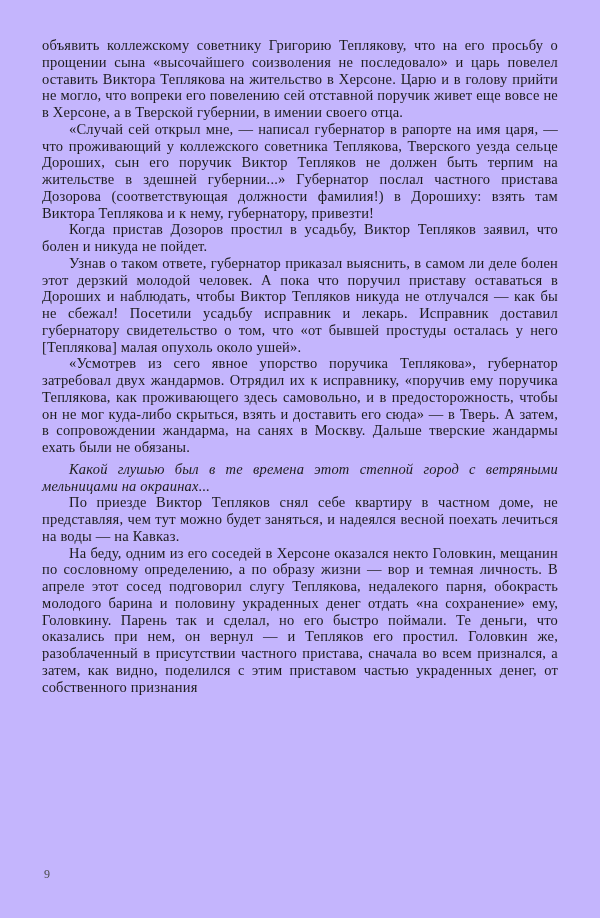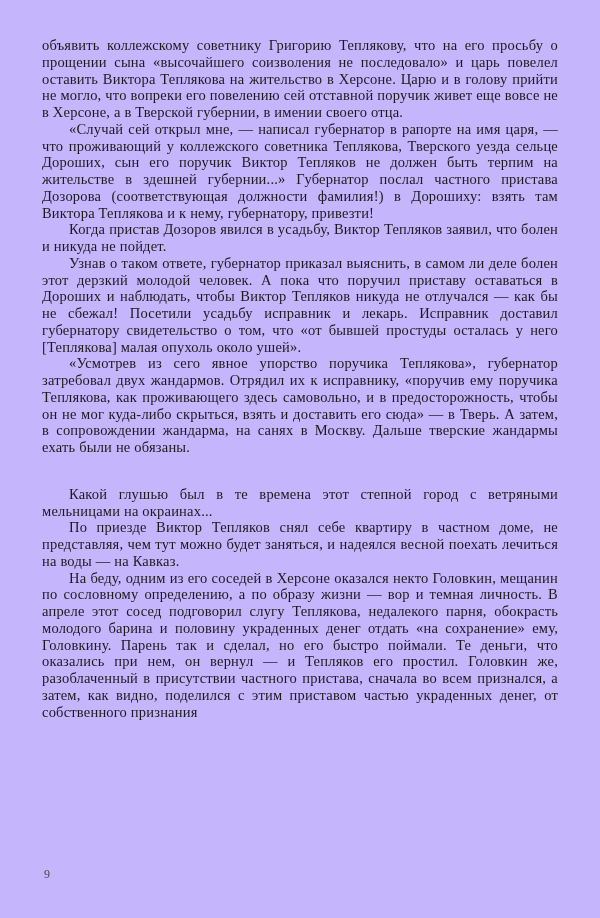--- a/index.html
+++ b/index.html
@@ -29,40 +29,41 @@
     -webkit-hyphens: auto;
   }
   .para {
     margin: 0;
     text-indent: 27px;
   }
   .para.no-indent {
     text-indent: 0;
   }
   .para.section-start {
-    margin-top: 30px;
+    margin-top: 5px;
+    font-style: italic;
   }
   .page-number {
     position: absolute;
     left: 44px;
     bottom: 36px;
     font-size: 12px;
     letter-spacing: 1px;
     color: #4a4a48;
     font-family: "Liberation Serif", "DejaVu Serif", serif;
   }
 </style>
 </head>
 <body>
 
 <div class="page">
   <div class="text-block">
     <p class="para no-indent">объявить коллежскому советнику Григорию Теплякову, что на его просьбу о прощении сына «высочайшего соизволения не последовало» и царь повелел оставить Виктора Теплякова на жительство в Херсоне. Царю и в голову прийти не могло, что вопреки его повелению сей отставной поручик живет еще вовсе не в Херсоне, а в Тверской губернии, в имении своего отца.</p>
     <p class="para">«Случай сей открыл мне, — написал губернатор в рапорте на имя царя, — что проживающий у коллежского советника Теплякова, Тверского уезда сельце Дороших, сын его поручик Виктор Тепляков не должен быть терпим на жительстве в здешней губернии...» Губернатор послал частного пристава Дозорова (соответствующая должности фамилия!) в Дорошиху: взять там Виктора Теплякова и к нему, губернатору, привезти!</p>
-    <p class="para">Когда пристав Дозоров явился в усадьбу, Виктор Тепляков заявил, что болен и никуда не пойдет.</p>
+    <p class="para">Когда пристав Дозоров простил в усадьбу, Виктор Тепляков заявил, что болен и никуда не пойдет.</p>
     <p class="para">Узнав о таком ответе, губернатор приказал выяснить, в самом ли деле болен этот дерзкий молодой человек. А пока что поручил приставу оставаться в Дороших и наблюдать, чтобы Виктор Тепляков никуда не отлучался — как бы не сбежал! Посетили усадьбу исправник и лекарь. Исправник доставил губернатору свидетельство о том, что «от бывшей простуды осталась у него [Теплякова] малая опухоль около ушей».</p>
     <p class="para">«Усмотрев из сего явное упорство поручика Теплякова», губернатор затребовал двух жандармов. Отрядил их к исправнику, «поручив ему поручика Теплякова, как проживающего здесь самовольно, и в предосторожность, чтобы он не мог куда-либо скрыться, взять и доставить его сюда» — в Тверь. А затем, в сопровождении жандарма, на санях в Москву. Дальше тверские жандармы ехать были не обязаны.</p>
     <p class="para section-start">Какой глушью был в те времена этот степной город с ветряными мельницами на окраинах...</p>
     <p class="para">По приезде Виктор Тепляков снял себе квартиру в частном доме, не представляя, чем тут можно будет заняться, и надеялся весной поехать лечиться на воды — на Кавказ.</p>
     <p class="para">На беду, одним из его соседей в Херсоне оказался некто Головкин, мещанин по сословному определению, а по образу жизни — вор и темная личность. В апреле этот сосед подговорил слугу Теплякова, недалекого парня, обокрасть молодого барина и половину украденных денег отдать «на сохранение» ему, Головкину. Парень так и сделал, но его быстро поймали. Те деньги, что оказались при нем, он вернул — и Тепляков его простил. Головкин же, разоблаченный в присутствии частного пристава, сначала во всем признался, а затем, как видно, поделился с этим приставом частью украденных денег, от собственного признания</p>
   </div>
   <div class="page-number">9</div>
 </div>
 
 </body></html>

